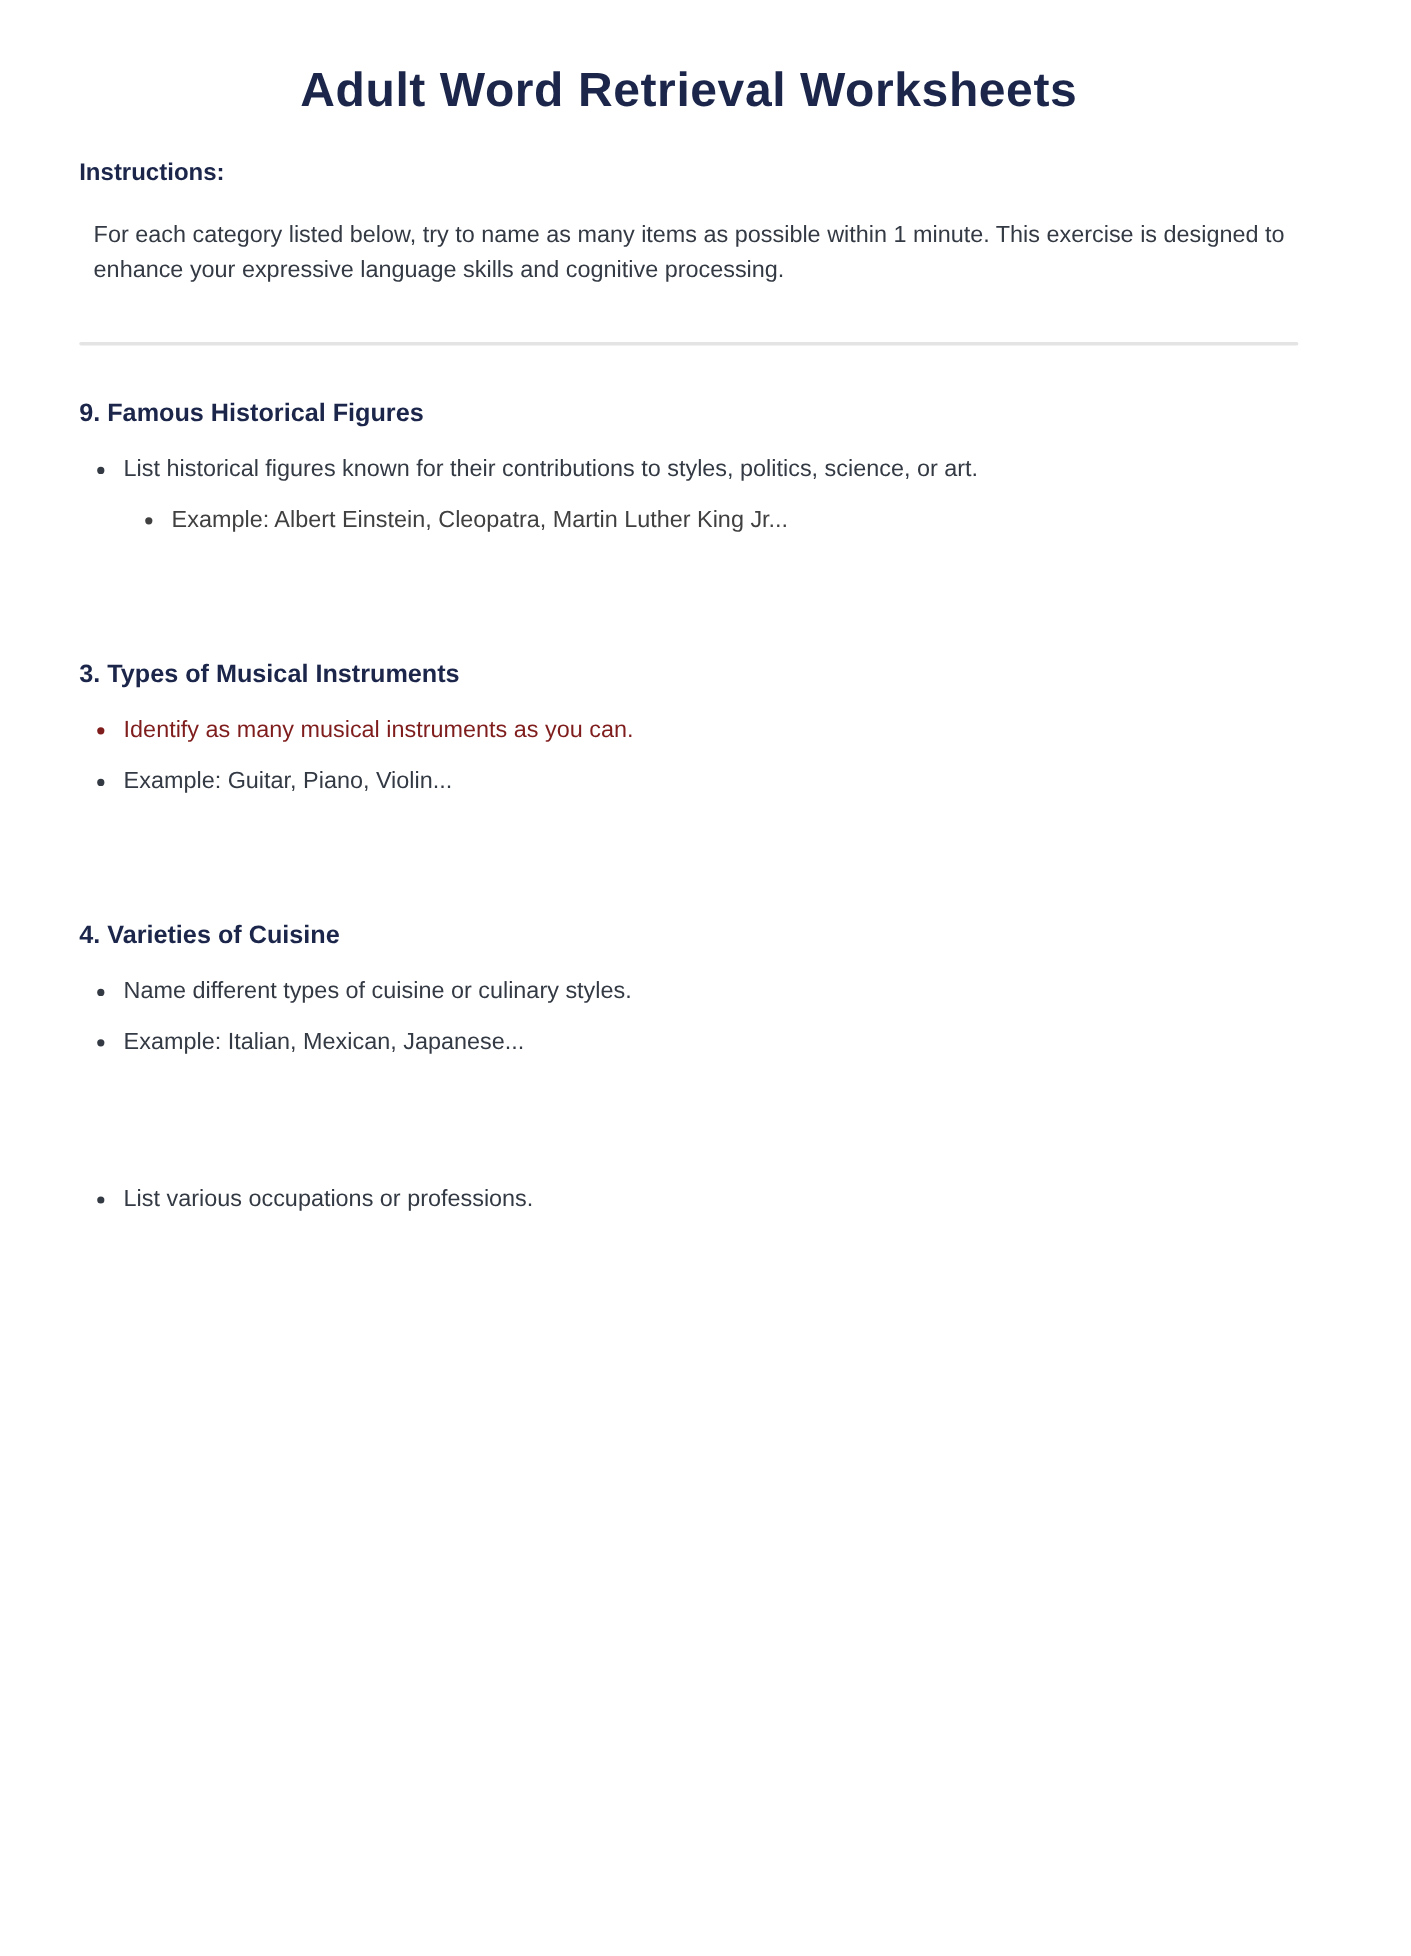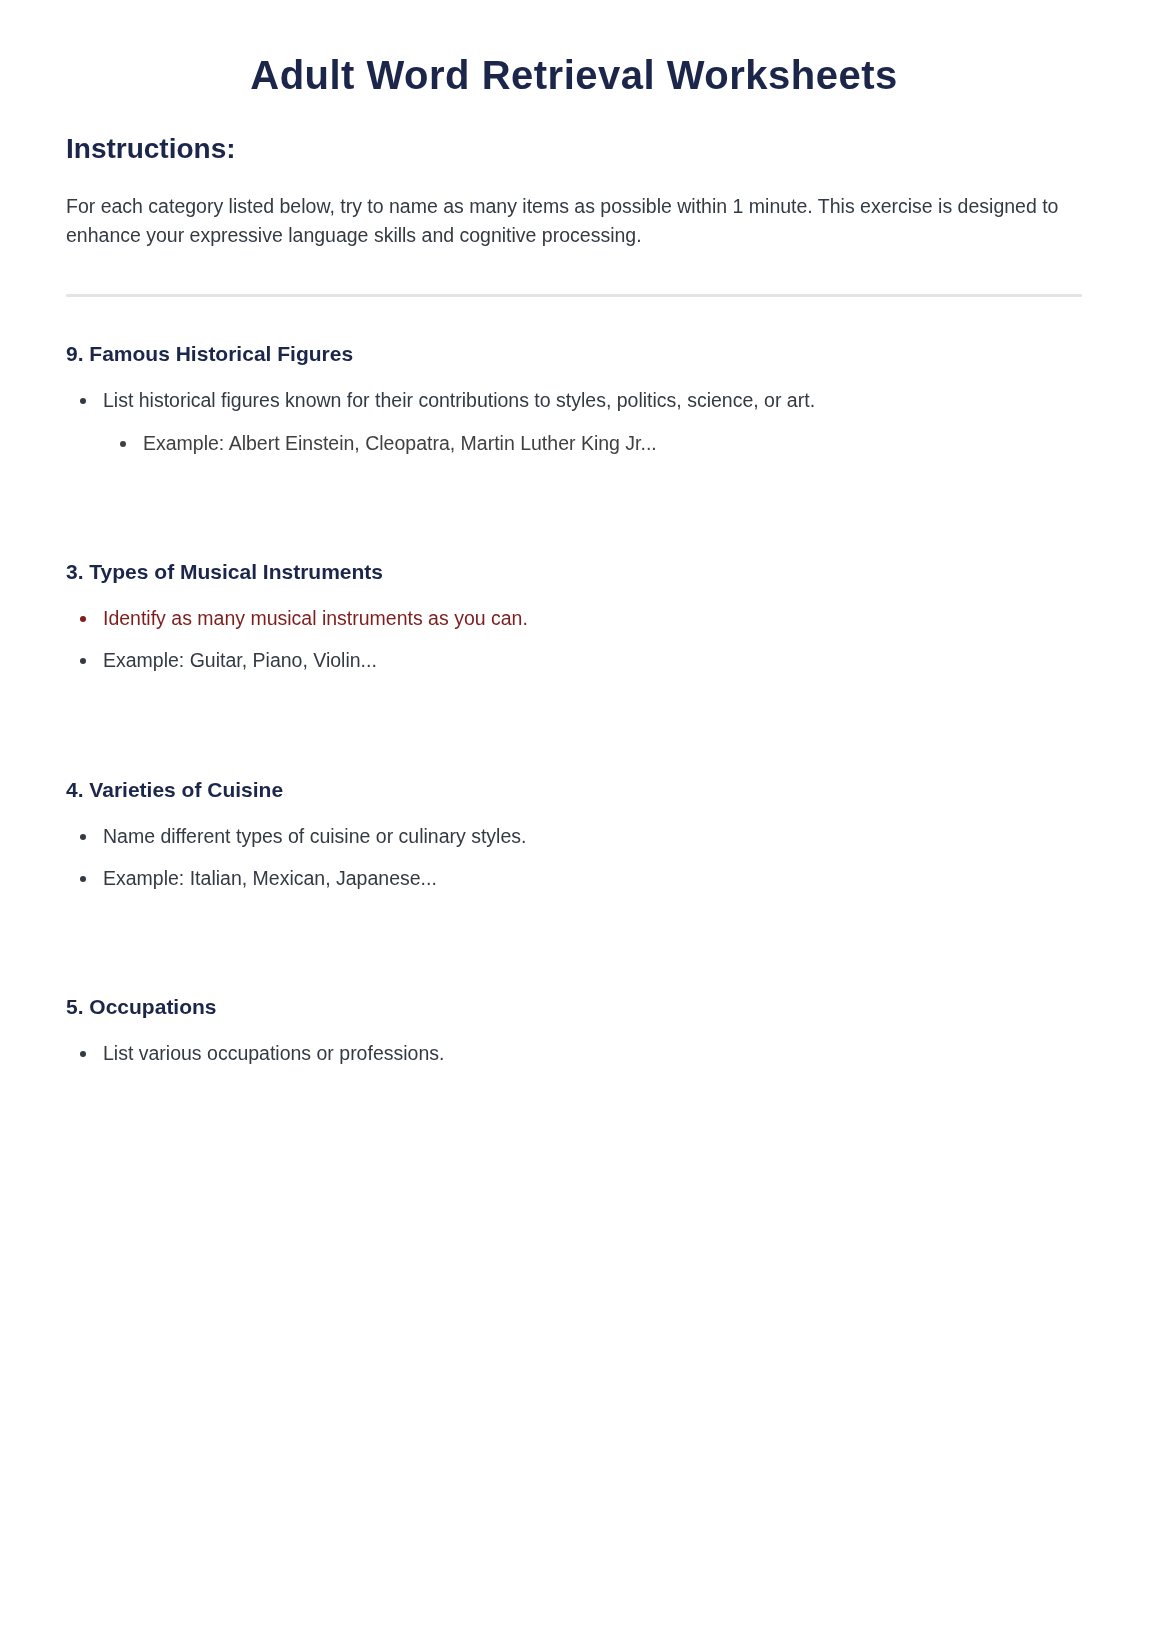--- a/index.html
+++ b/index.html
@@ -22,29 +22,29 @@
   }
   .page-title {
     font-size: 40px;
     font-weight: bold;
     text-align: center;
     margin: 0;
     line-height: 1.15;
     letter-spacing: 0.5px;
   }
   .instructions-heading {
-    font-size: 28px;
+    font-size: 20px;
     font-weight: bold;
     margin: 34px 0 0 0;
     line-height: 1.2;
   }
   .instructions-body {
     font-size: 19.5px;
     line-height: 1.5;
-    margin: 26px 0 0 0;
+    margin: 26px 0 0 12px;
   }
   hr.divider {
     border: none;
     height: 3px;
     background: #e4e4e4;
     margin: 44px 0 0 0;
     border-radius: 2px;
   }
   .sections {
     margin-top: 44px;
@@ -102,19 +102,18 @@
 
   <section class="ws-section">
     <h3 class="section-heading" style="color: rgb(27, 38, 74);">4. Varieties of Cuisine</h3>
     <ul class="bullet-list">
           <li style="color: rgb(52, 58, 68);">Name different types of cuisine or culinary styles.</li>
           <li style="color: rgb(52, 58, 68);">Example: Italian, Mexican, Japanese...</li>
         </ul>
   </section>
 
   <section class="ws-section">
-    <h3 class="section-heading" style="color: rgb(27, 38, 74);">5. Occupations</h3>
     <ul class="bullet-list">
           <li style="color: rgb(52, 58, 68);">List various occupations or professions.</li>
         </ul>
   </section>
 </div>
 </div>
 
 </body></html>

